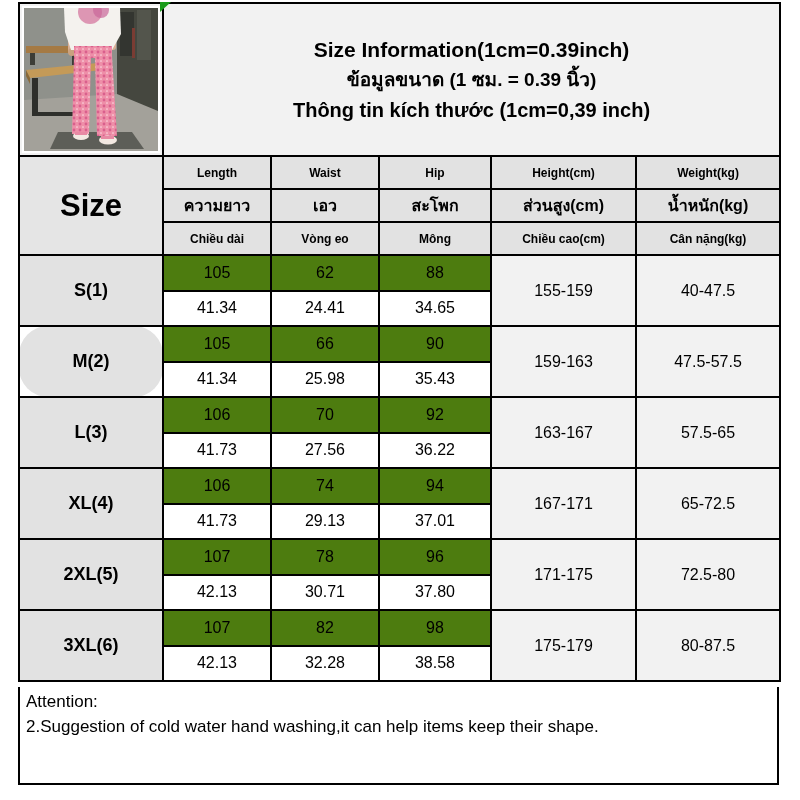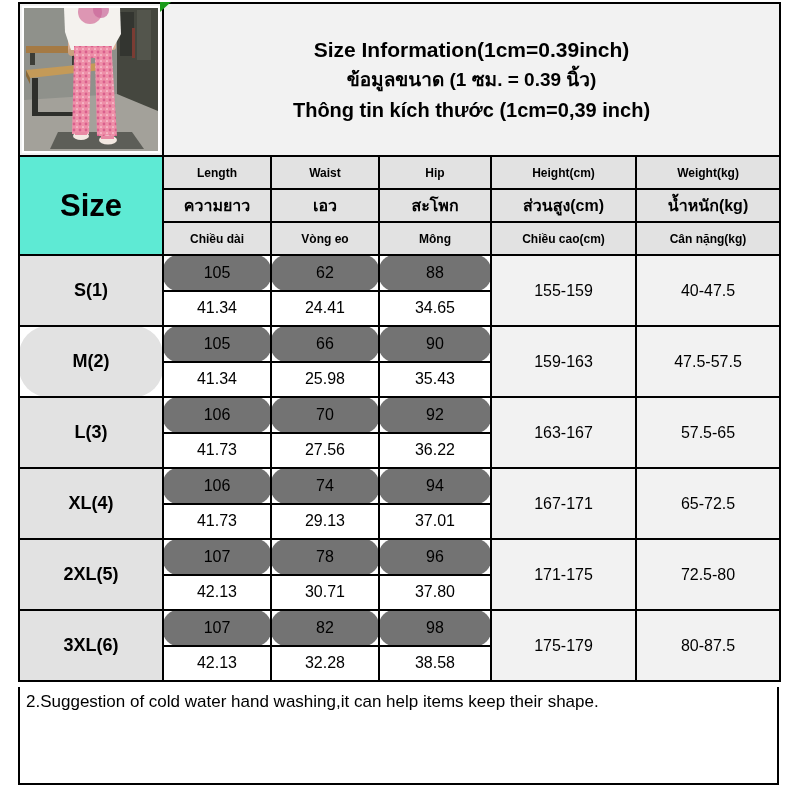--- a/index.html
+++ b/index.html
@@ -22,27 +22,27 @@
   tr.r-data{height:35.5px;}
 
   
   .c-photo{background:#f2f2f2;padding:3px;}
   .c-photo .frame{background:#fff;padding:2px;width:134px;height:143px;margin:0 auto;}
   .c-title{background:#f2f2f2;}
   .title-en{font-weight:bold;font-size:21px;line-height:30px;}
   .title-th{font-weight:bold;font-size:19px;line-height:30px;}
   .title-vi{font-weight:bold;font-size:20px;line-height:30px;}
 
-  .c-sizehead{background:#5eead4;font-weight:bold;font-size:31px;}
+  .c-sizehead{background:#e5e5e5;font-weight:bold;font-size:31px;}
   .c-head{background:#e2e2e2;font-weight:bold;font-size:12px;}
   .c-head.th{font-size:16px;}
   .c-sizename{background:#e2e2e2;font-weight:bold;font-size:18px;margin-top:8px;}
   .c-val{font-size:16px;}
   .c-range{font-size:16px;background:#f2f2f2;}
-  tr.row-cm td.c-unit, tr.row-cm td.c-val{background:#737373;border-radius:15px;}
+  tr.row-cm td.c-unit, tr.row-cm td.c-val{background:#4d7c0f;}
   tr.row-inch td.c-unit, tr.row-inch td.c-val{background:#fff;}
 
   .attention{
     position:absolute;left:18px;top:687px;width:745px;height:86px;
     border:2px solid #000;border-top:none;background:#fff;
     padding:2px 6px 8px 6px;font-size:17px;line-height:25px;text-align:left;
   }
   .attention p{margin:0;}
 
   .green-flag{
@@ -229,17 +229,18 @@
     </tr>
     <tr class="r-data row-inch">
       <td class="c-val">42.13</td>
       <td class="c-val">32.28</td>
       <td class="c-val">38.58</td>
     </tr>
   </tbody>
     </table>
 
   <div class="attention">
+    <p>Attention:</p>
     <p>2.Suggestion of cold water hand washing,it can help items keep their shape.</p>
   </div>
 
   <div class="green-flag"></div>
 </div>
 
 </body></html>

